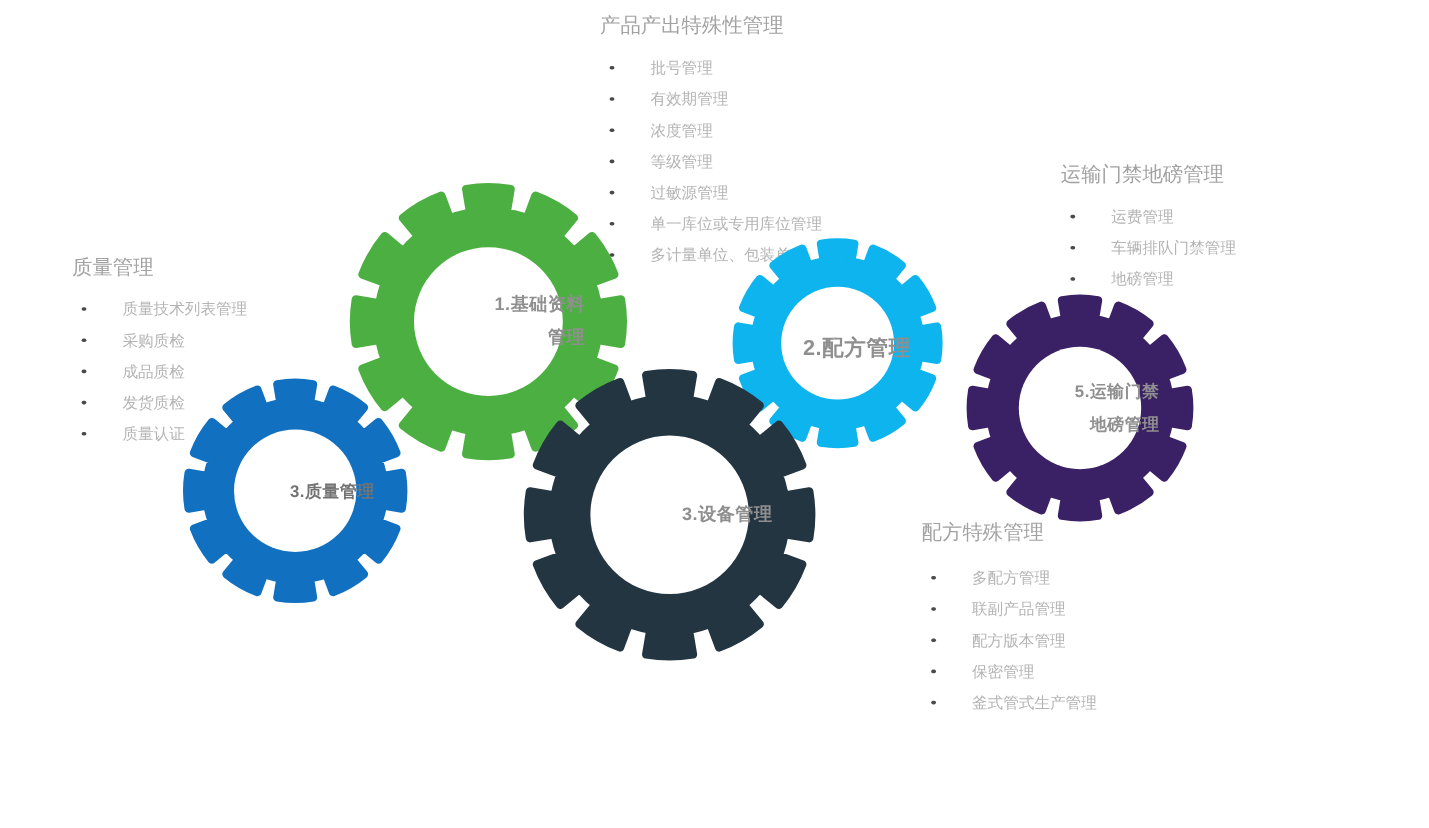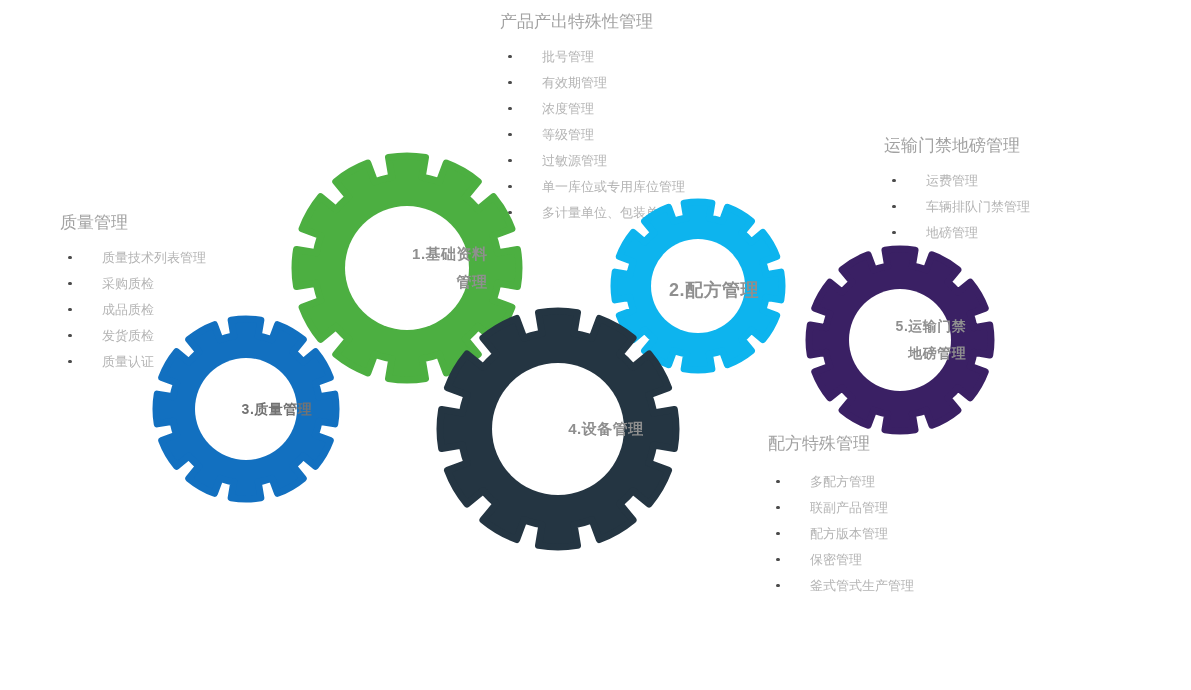--- a/index.html
+++ b/index.html
@@ -136,20 +136,20 @@
     <div>1.基础资料</div>
     <div>管理</div>
   </div>
   <div class="gear-label" id="lbl-gear-2" style="width: 122.2px; left: 636.9px; font-size: 18px; color: rgb(143, 143, 143); top: 272.7px;">
     <div>2.配方管理</div>
   </div>
   <div class="gear-label" id="lbl-gear-3" style="width: 132.6px; left: 179.7px; font-size: 14px; color: #737373; top: 395.7px;">
     <div>3.质量管理</div>
   </div>
   <div class="gear-label" id="lbl-gear-4" style="width: 171.6px; left: 472.2px; font-size: 15px; color: rgb(143, 143, 143); top: 414.75px;">
-    <div>4.设备管理</div>
+    <div>3.设备管理</div>
   </div>
   <div class="gear-label" id="lbl-gear-5" style="width: 132.6px; left: 833.7px; font-size: 14px; color: rgb(143, 143, 143); top: 313.4px;">
     <div>5.运输门禁</div>
     <div>地磅管理</div>
   </div>
 
 </div>
 
 </body></html>

